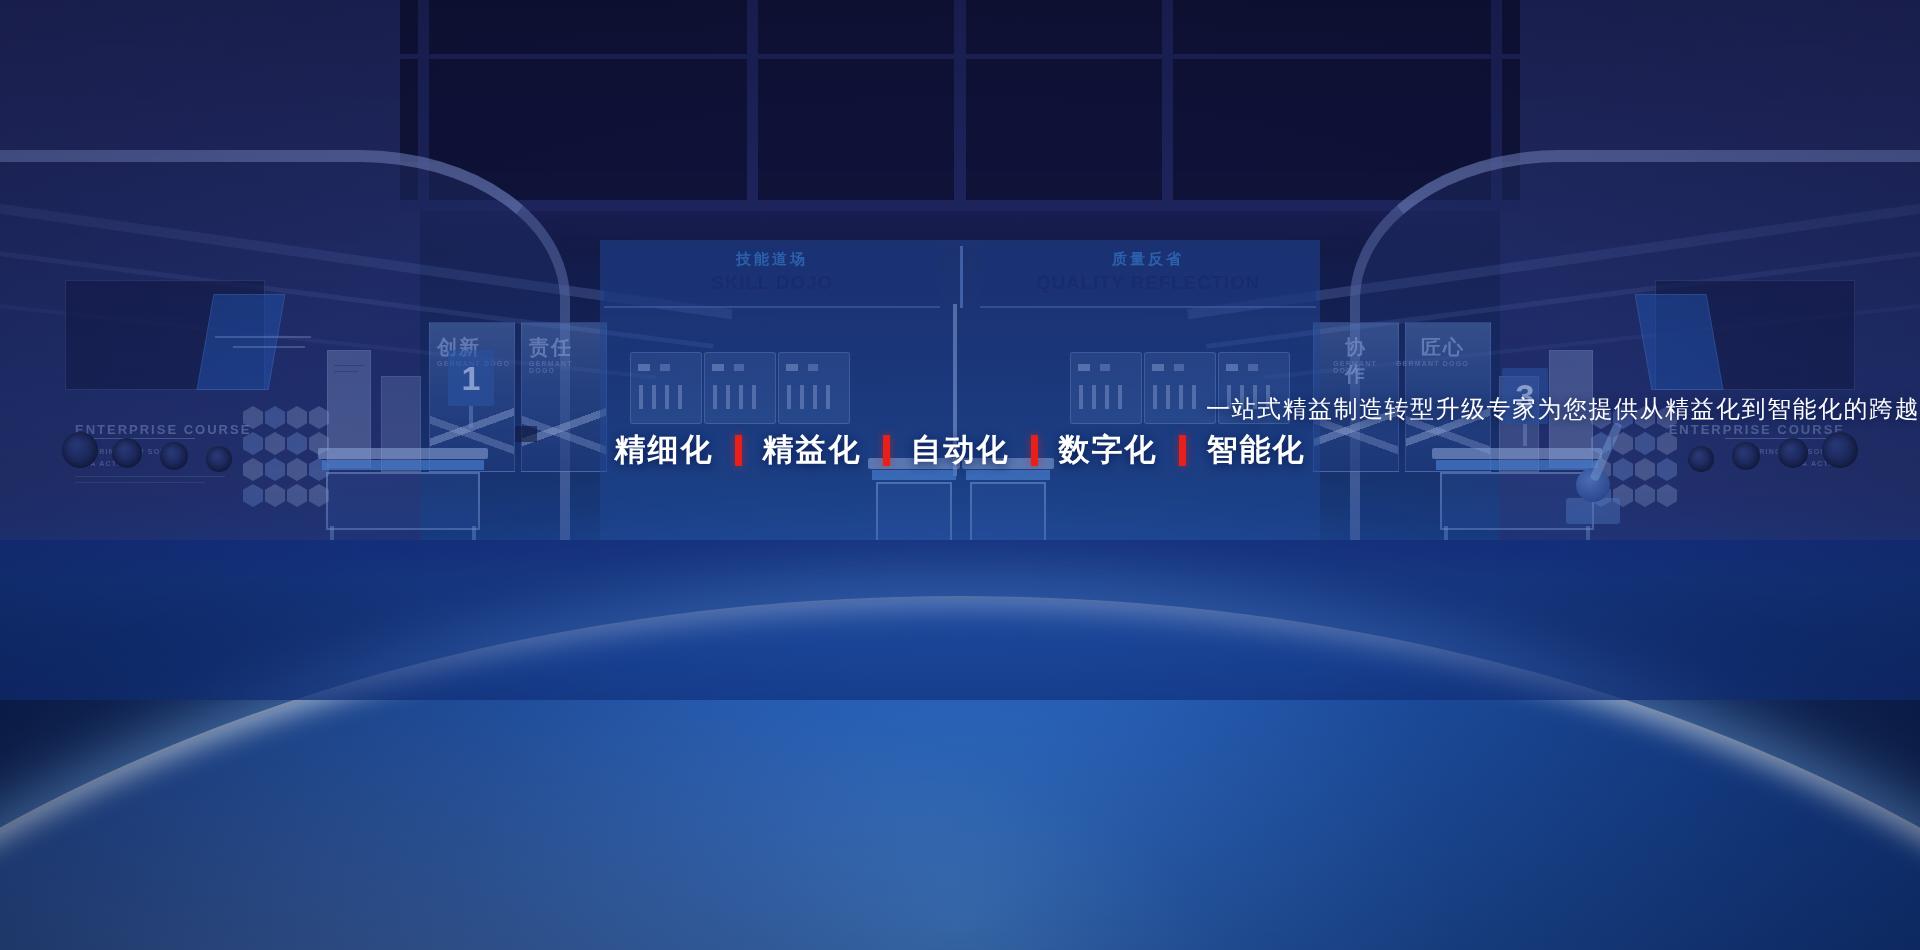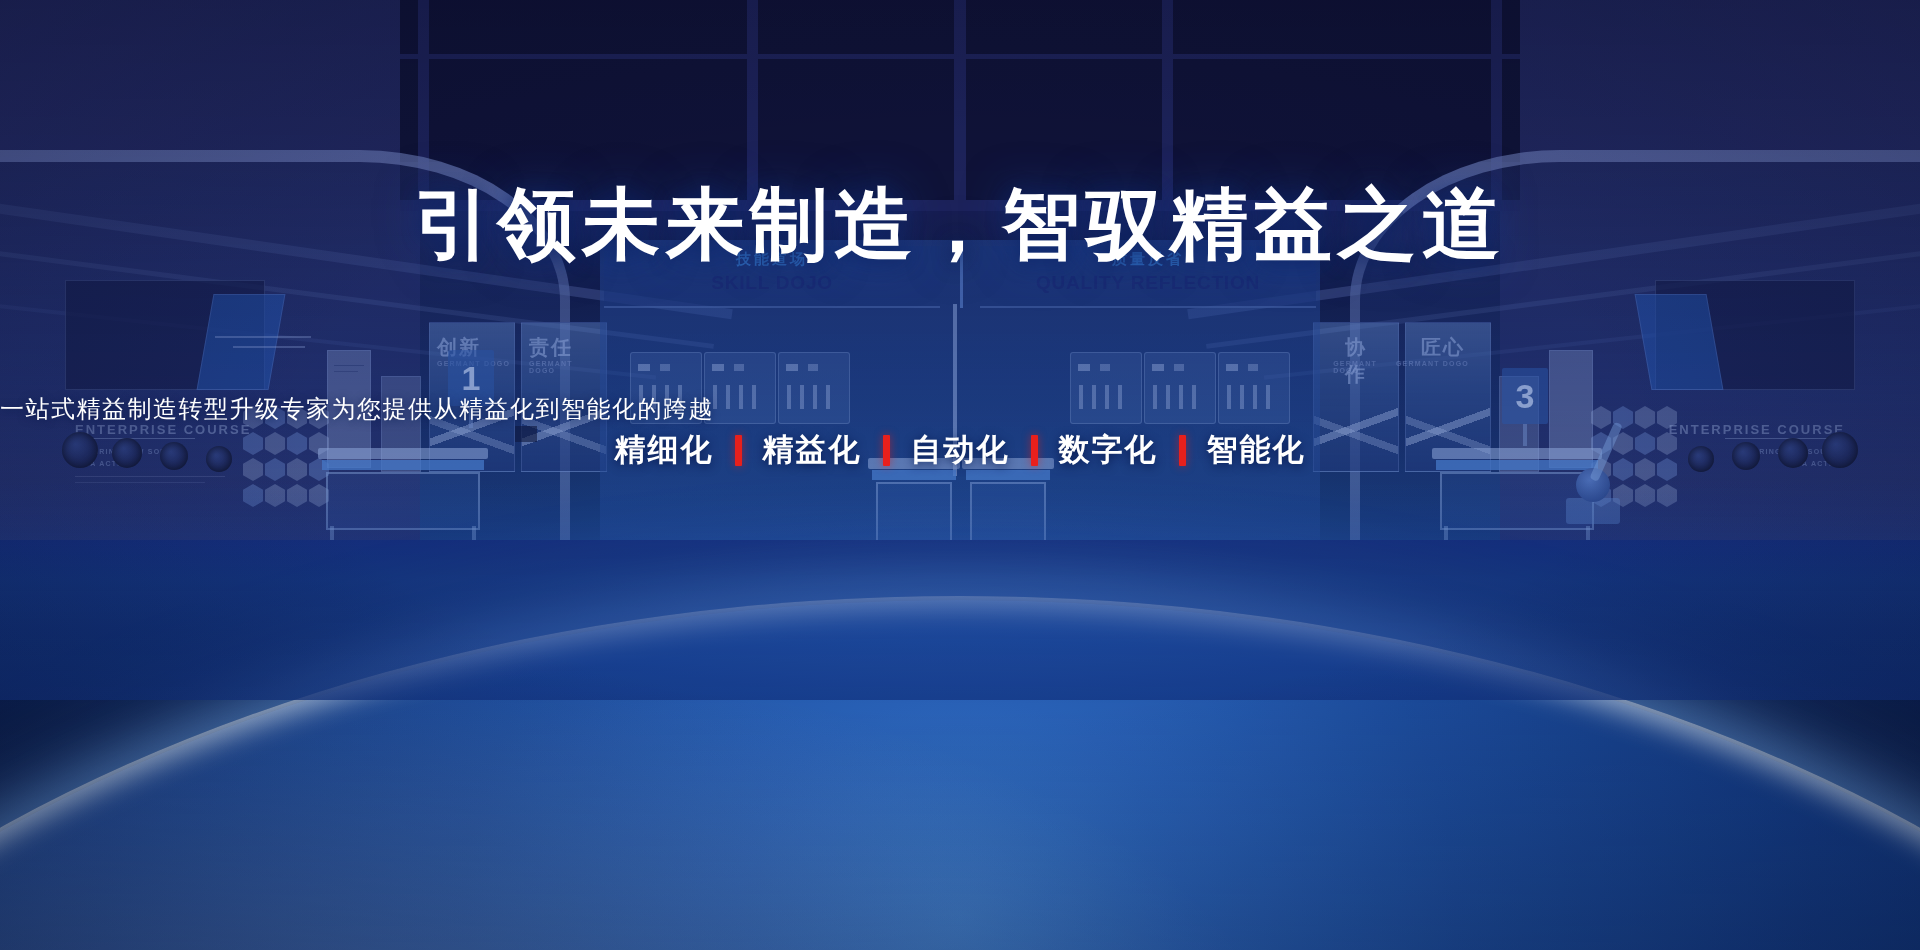--- a/index.html
+++ b/index.html
@@ -267,21 +267,21 @@
     font-size:78px;
     font-weight:700;
     letter-spacing:6px;
     line-height:1;
     text-shadow:0 2px 18px rgba(10,30,90,.75), 0 0 44px rgba(30,80,190,.55);
     white-space:nowrap;
   }
 
   .subtitle{
     position:absolute;left:0;right:0;top:369px;
-    text-align:left;
+    text-align:right;
     color:#ffffff;
     font-size:24px;
     font-weight:400;
     letter-spacing:1.5px;
     text-shadow:0 1px 8px rgba(6,20,70,.8);
     white-space:nowrap;
   }
 
   .keywords{
     position:absolute;left:0;right:0;top:429px;
@@ -510,21 +510,20 @@
     <div class="clouds"></div>
     <div class="earth-rim"></div>
 
     <div class="haze"></div>
     <div class="tone"></div>
     <div class="vignette"></div>
   </div>
 
   <div class="content">
 
-    <h1 class="headline">引领未来制造，智驭精益之道</h1>
 
     <p class="subtitle">一站式精益制造转型升级专家为您提供从精益化到智能化的跨越</p>
 
     <div class="keywords">
       <span class="kw">精细化</span>
       <span class="kw-sep"></span>
       <span class="kw">精益化</span>
       <span class="kw-sep"></span>
       <span class="kw">自动化</span>
       <span class="kw-sep"></span>

